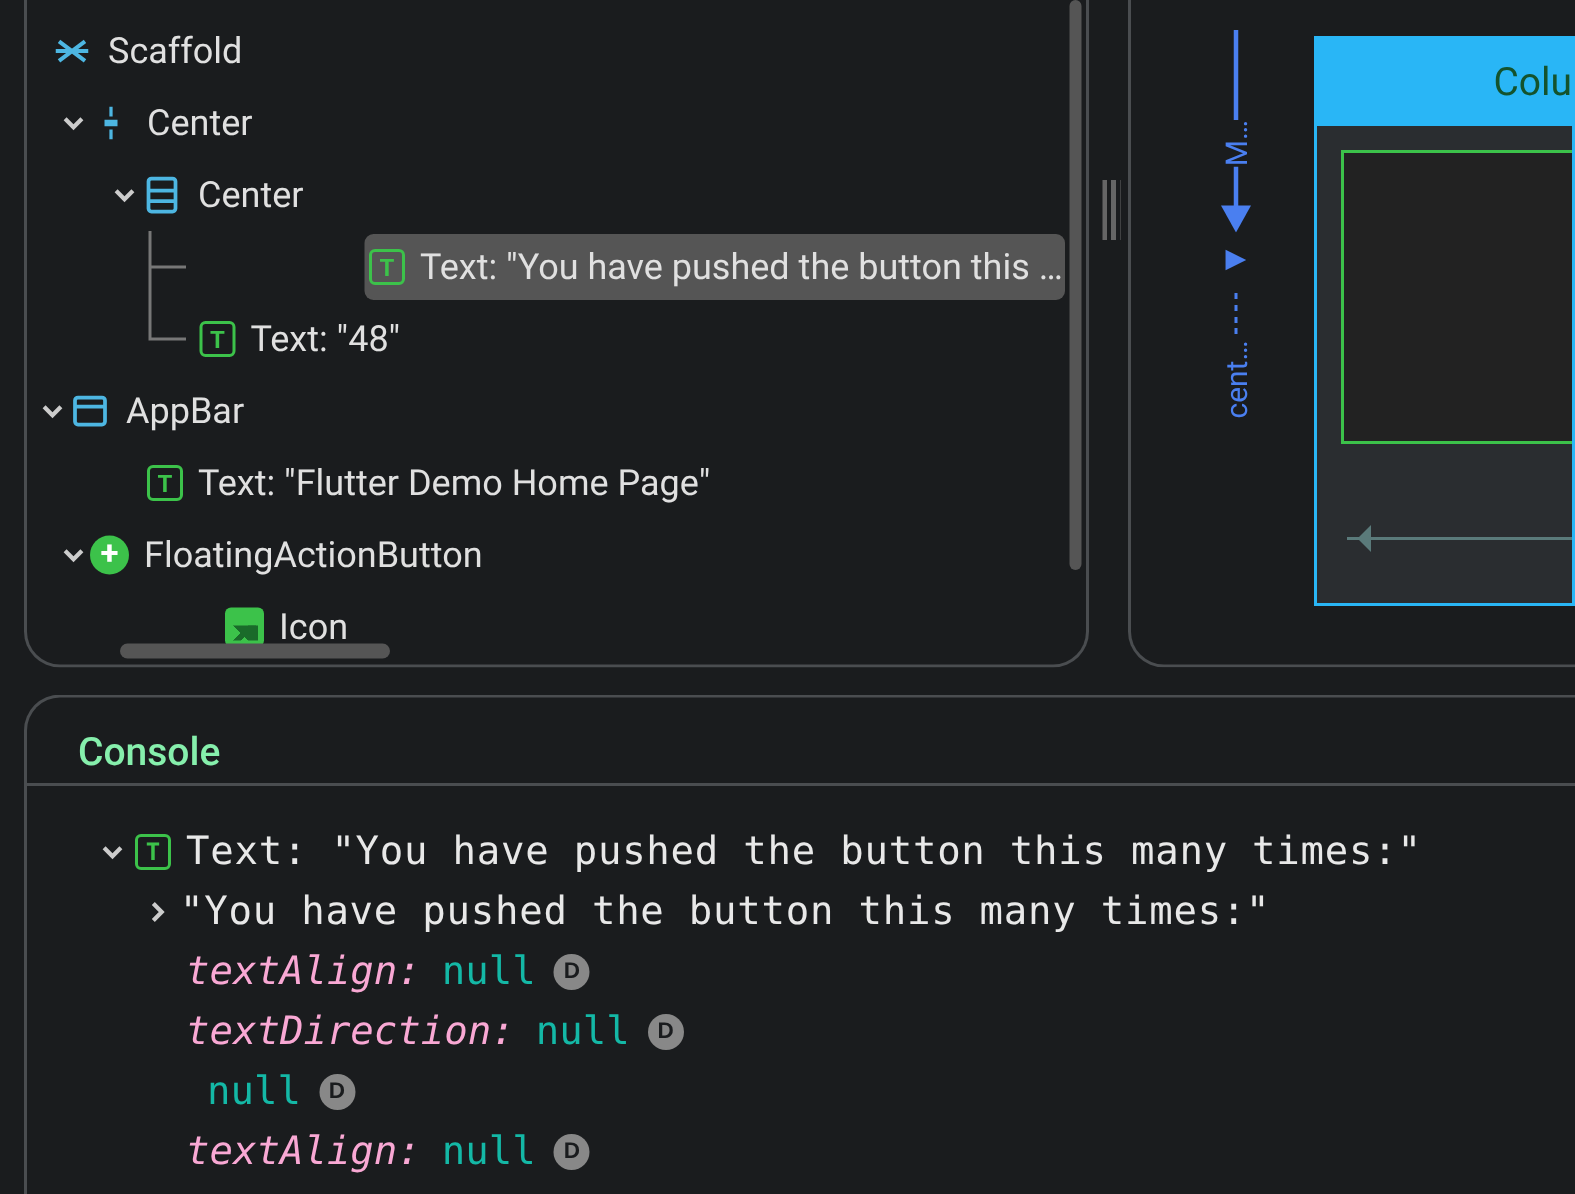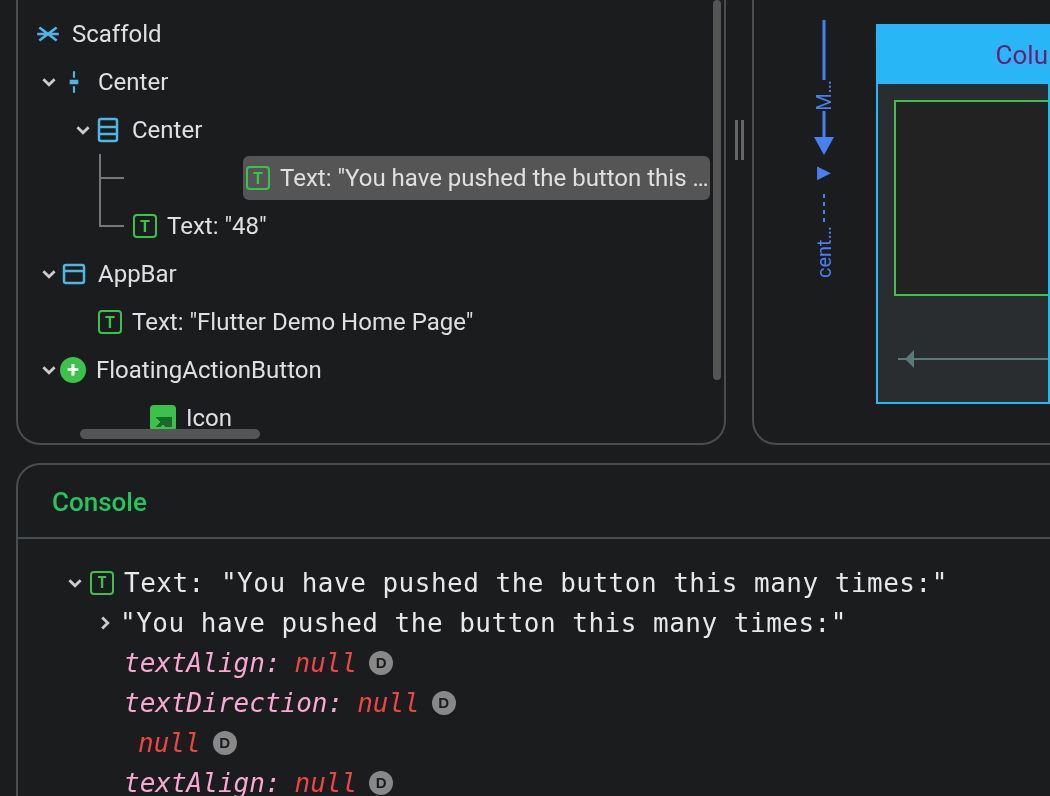--- a/index.html
+++ b/index.html
@@ -140,21 +140,21 @@
     position: absolute;
     left: 122px;
     top: 24px;
     right: 0;
     height: 380px;
     border: 2px solid #29b6f6;
     background: #2a2d30;
   }
   .preview-header {
     background: #29b6f6;
-    color: #701a75;
+    color: #14532d;
     height: 58px;
     display: flex;
     align-items: center;
     justify-content: flex-end;
     padding-right: 0;
     font-size: 26px;
     overflow: hidden;
   }
   .preview-inner {
     position: absolute;
@@ -197,22 +197,22 @@
     margin: 18px 0 0 16px;
     border: 2px solid #4a4d50;
     border-radius: 24px 0 0 0;
     border-right: none;
     border-bottom: none;
     height: 333px;
     padding: 22px 0 0 34px;
   }
   .console-title {
     font-size: 26px;
-    color: #22c55e;
-    margin-bottom: 20px;
+    color: #86efac;
+    margin-bottom: 5px;
     font-weight: 500;
   }
   .console-body {
     border-top: 2px solid #4a4d50;
     margin-left: -34px;
     padding: 24px 0 0 50px;
     font-family: "SF Mono", Menlo, Consolas, monospace;
     font-size: 26px;
     line-height: 40px;
   }
@@ -220,21 +220,21 @@
     display: flex;
     align-items: center;
     height: 40px;
   }
   .caret {
     width: 22px;
     display: inline-flex;
     color: #aaa;
   }
   .prop-label { color: #f9a8d4; font-style: italic; }
-  .null-val { color: #ef4444; margin-left: 14px; font-style: italic; }
+  .null-val { color: #14b8a6; margin-left: 14px; }
   .d-badge {
     display: inline-flex;
     width: 24px; height: 24px;
     border-radius: 50%;
     background: #888;
     color: #1a1c1e;
     font-size: 15px;
     align-items: center;
     justify-content: center;
     margin-left: 12px;
@@ -304,21 +304,21 @@
         <div style="width:62px;"></div>
         <svg width="50" height="48">
             <path d="M20 0v24h24" stroke="#777" stroke-width="2" fill="none"></path>
           </svg>
         <div class="tree-row" style="padding-left:3px; height:48px;">
           <span class="icon icon-text">T</span>
           <span class="label">Text: "48"</span>
         </div>
       </div>
 
-      <div class="tree-row" style="padding-left:22px;">
+      <div class="tree-row" style="padding-left:8px;">
         <span class="expand-icon">
           <svg width="14" height="14" viewBox="0 0 10 10">
               <path d="M1 3l4 4 4-4" stroke="#ccc" stroke-width="2" fill="none"></path>
             </svg>
         </span>
         <span class="icon">
           <svg width="24" height="22" viewBox="0 0 24 22" fill="none" stroke="#4db6e2" stroke-width="2.5">
               <rect x="2" y="2" width="20" height="18" rx="2"></rect>
               <line x1="2" y1="8" x2="22" y2="8"></line>
             </svg>

